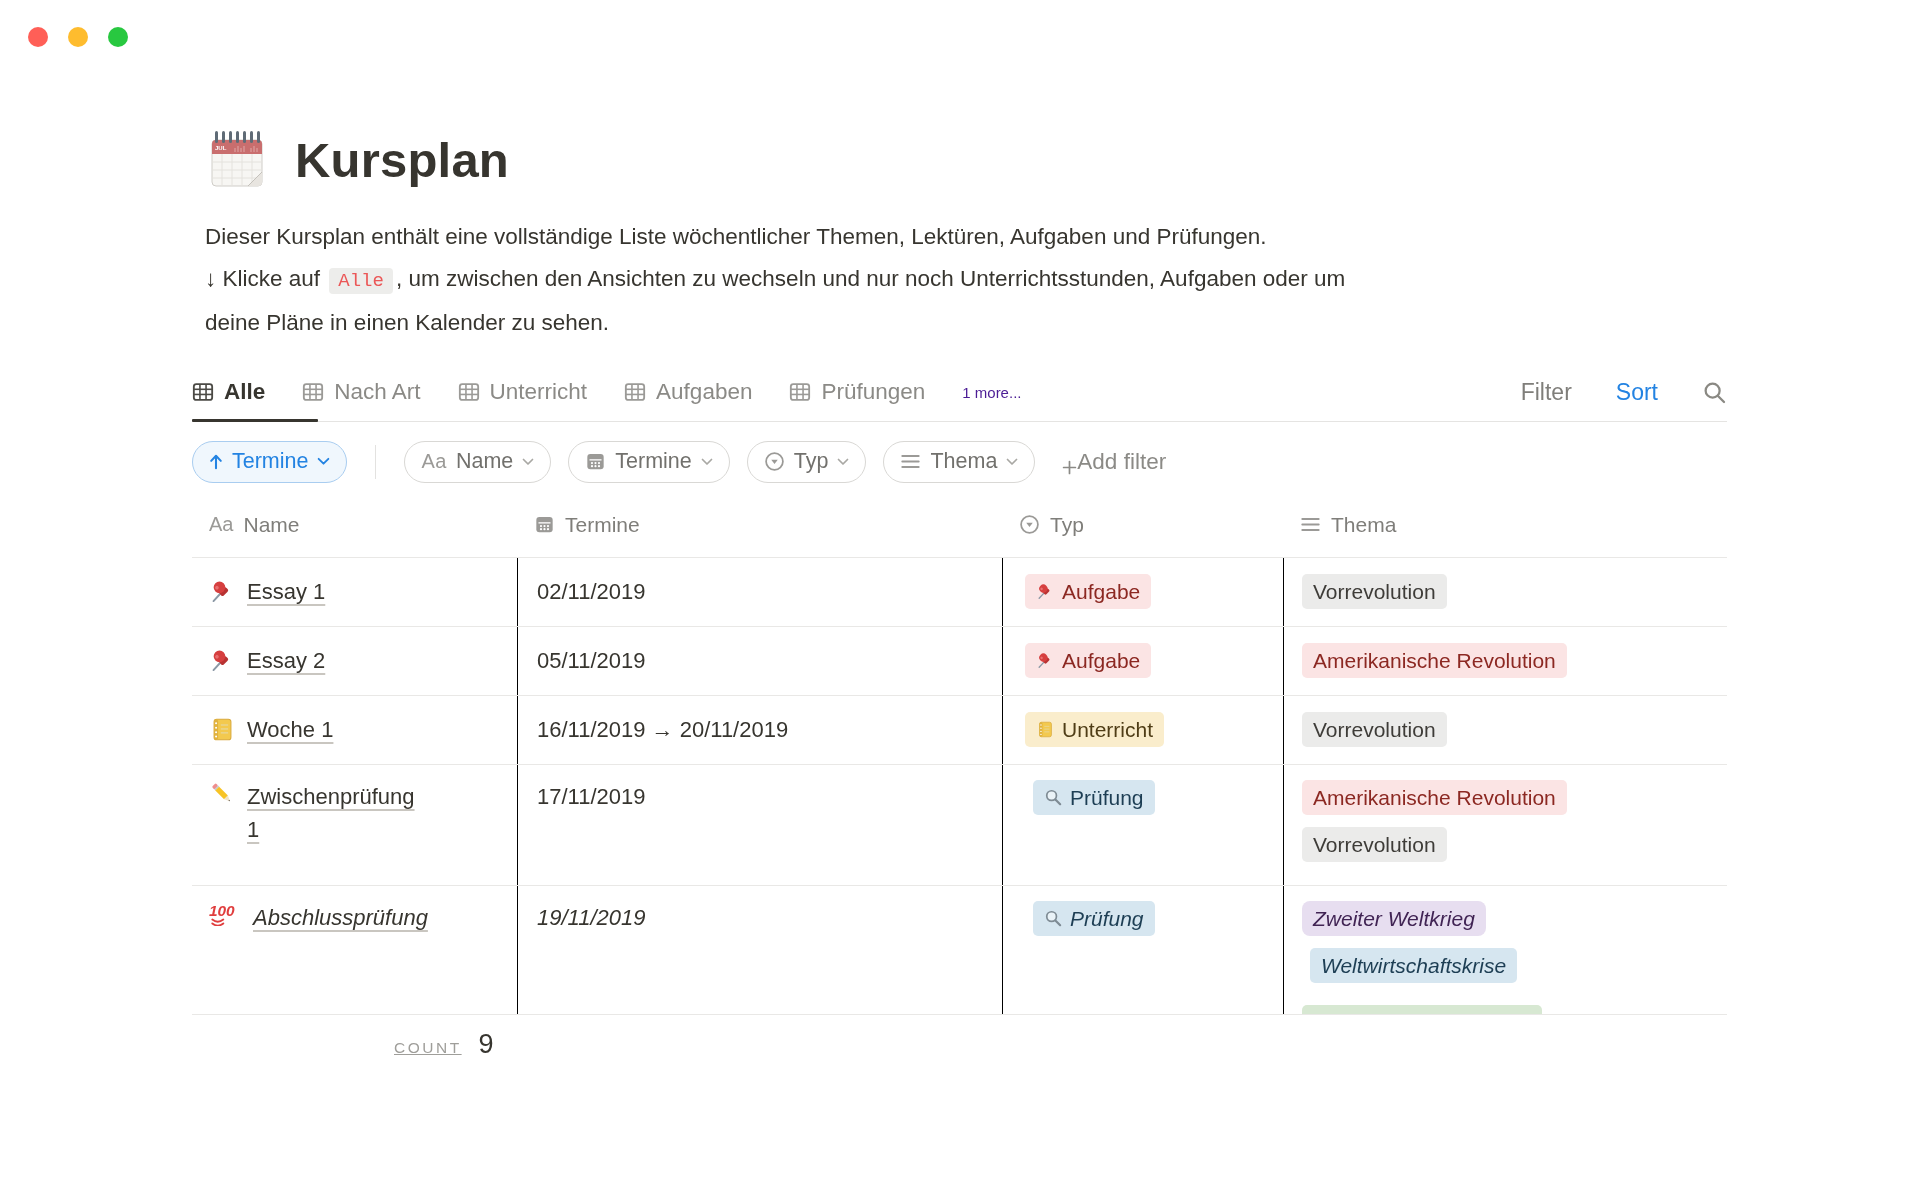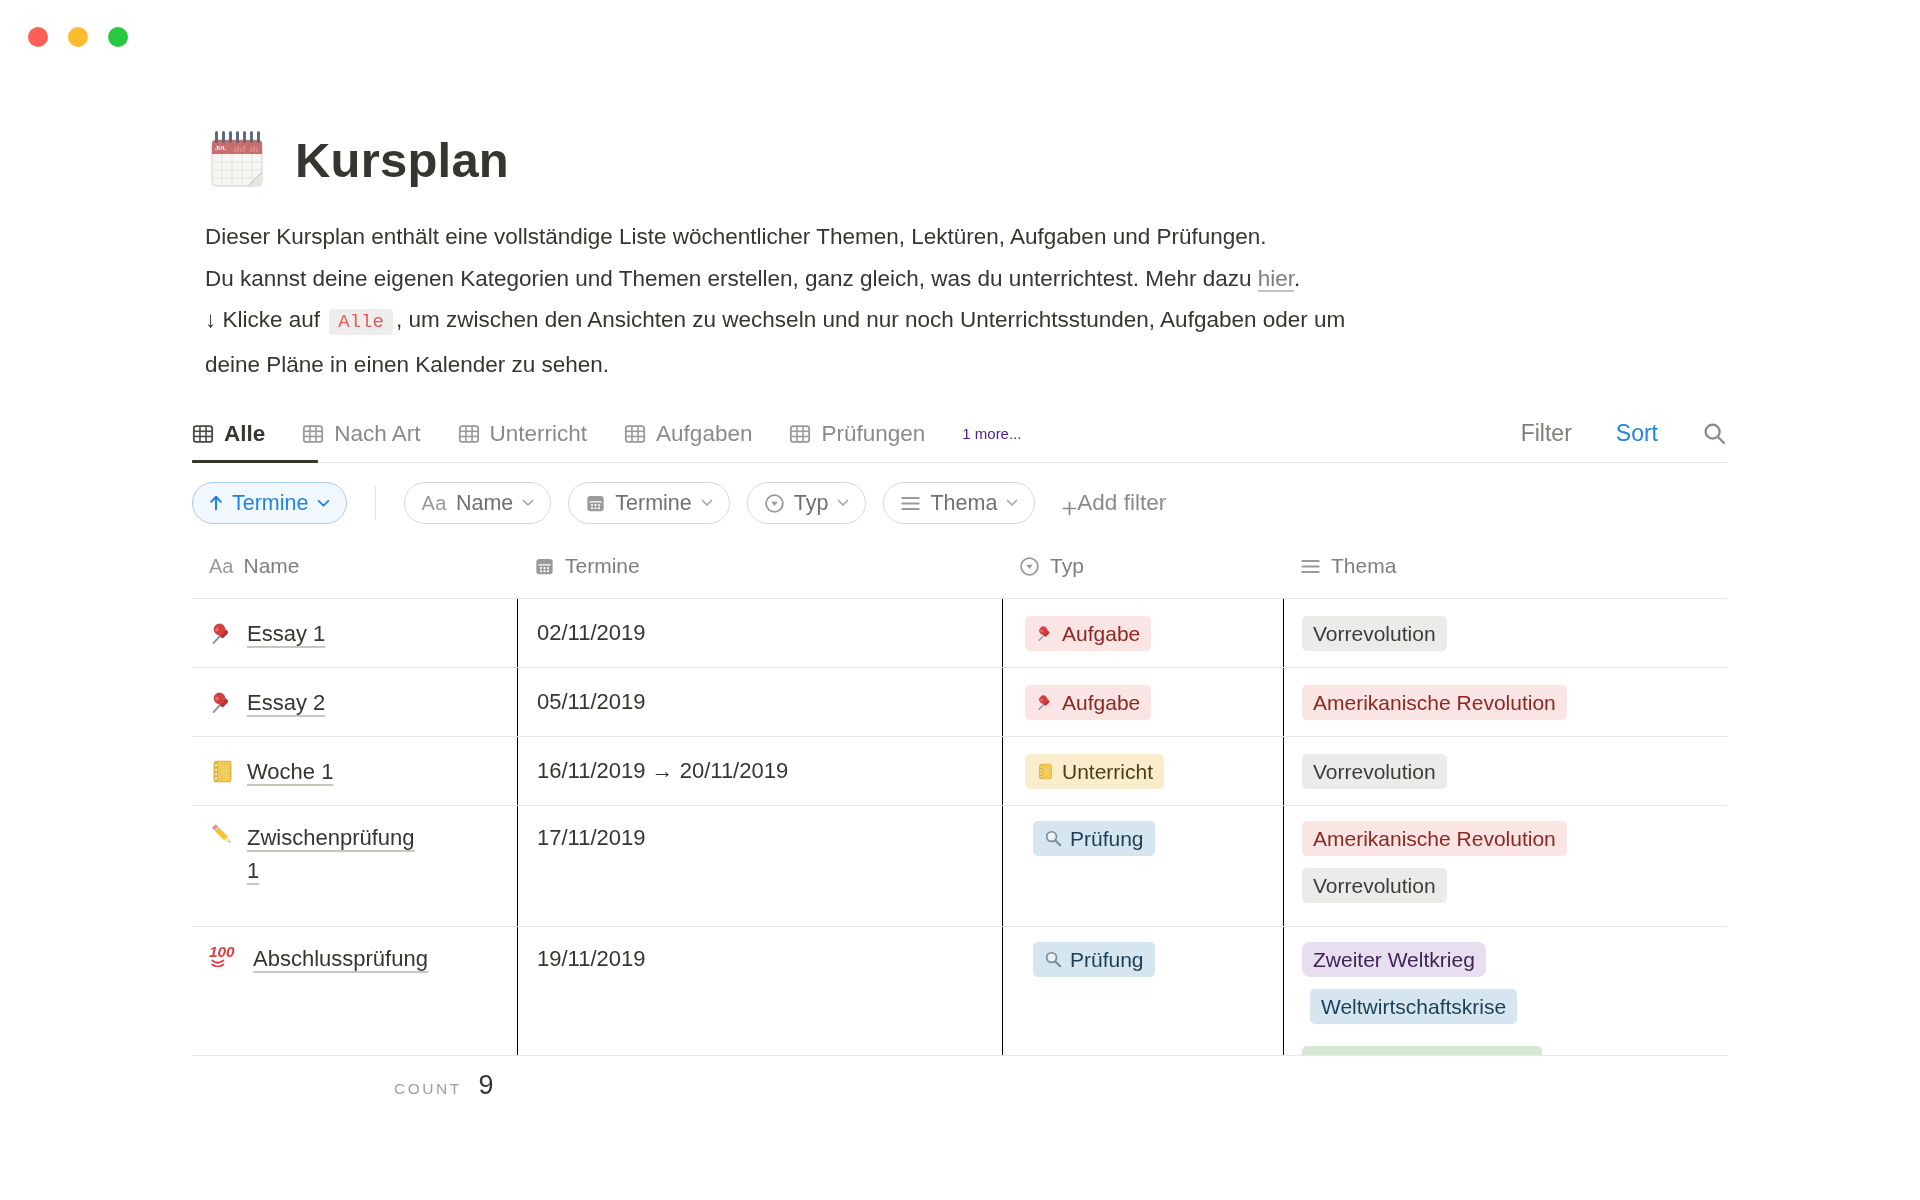--- a/index.html
+++ b/index.html
@@ -59,21 +59,21 @@
   .tag{display:inline-flex;align-items:center;gap:7px;padding:4px 11px;border-radius:5px;font-size:21px;white-space:nowrap;line-height:27px;}
   .tag-red{background:#fbe4e4;color:#8c2822;}
   .tag-yellow{background:#faedcc;color:#4f3d16;}
   .tag-blue{background:#d6e6f0;color:#1d3e54;margin-left:8px;}
   .tag-gray{background:#ebebea;color:#3e3c38;}
   .tag-purple{background:#e7def0;color:#412454;border-radius:8px;}
   .tag-green-partial{width:240px;height:9px;border-radius:5px 5px 0 0;background:#d7e8d2;}
   .r5-thema{position:relative;padding-bottom:0;}
   .r5-thema .tag-green-partial{position:absolute;bottom:0;left:18px;}
   .count-row{margin:14px 0 0 202px;display:flex;align-items:baseline;gap:17px;}
-  .count-label{font-size:15.5px;letter-spacing:2.5px;color:#9f9e9a;}
+  .count-label{font-size:15.5px;letter-spacing:2.5px;color:#9f9e9a;text-decoration:underline;}
   .count-value{font-size:27px;color:#37352f;}
   svg{display:block;}
 </style>
 </head>
 <body>
 
 <svg width="0" height="0" style="position:absolute">
   <defs>
     <symbol id="sym-table" viewBox="0 0 18 18">
       <rect x="1.5" y="2.5" width="15" height="13" rx="2" fill="none" stroke="currentColor" stroke-width="1.5"></rect>
@@ -202,21 +202,20 @@
     <span>
         <svg width="64" height="64">
           <use href="#sym-spiral-calendar"></use>
         </svg>
       </span>
     <span class="page-title">Kursplan</span>
   </div>
 
   <div class="intro">
     <div><span>Dieser Kursplan enthält eine vollständige Liste wöchentlicher Themen, Lektüren, Aufgaben und Prüfungen.</span></div>
-    <div><span>Du kannst deine eigenen Kategorien und Themen erstellen, ganz gleich, was du unterrichtest. Mehr dazu </span><span class="link">hier</span><span>.</span></div>
     <div><span>↓ Klicke auf </span><span class="code-chip">Alle</span><span>, um zwischen den Ansichten zu wechseln und nur noch Unterrichtsstunden, Aufgaben oder um</span></div>
     <div><span>deine Pläne in einen Kalender zu sehen.</span></div>
   </div>
 
   <div class="tabs-row">
     <div class="tab active">
       <span>
           <svg width="22" height="22">
             <use href="#sym-table"></use>
           </svg>
@@ -474,21 +473,21 @@
           </span>
         <span>Prüfung</span>
       </span>
     </div>
     <div class="cell c4 thema-cell tall col">
       <span class="tag tag-red">Amerikanische Revolution</span>
       <span class="tag tag-gray">Vorrevolution</span>
     </div>
   </div>
 
-  <div class="grid trow" style="height:128px;">
+  <div class="grid trow" style="height:128px;font-style:italic;">
     <div class="cell c1 name-cell tall">
       <span>
           <svg width="33" height="25">
             <use href="#sym-hundred"></use>
           </svg>
         </span>
       <span class="name-link">Abschlussprüfung</span>
     </div>
     <div class="cell c2 date-cell tall">
         <span style="line-height:33px">19/11/2019</span>

